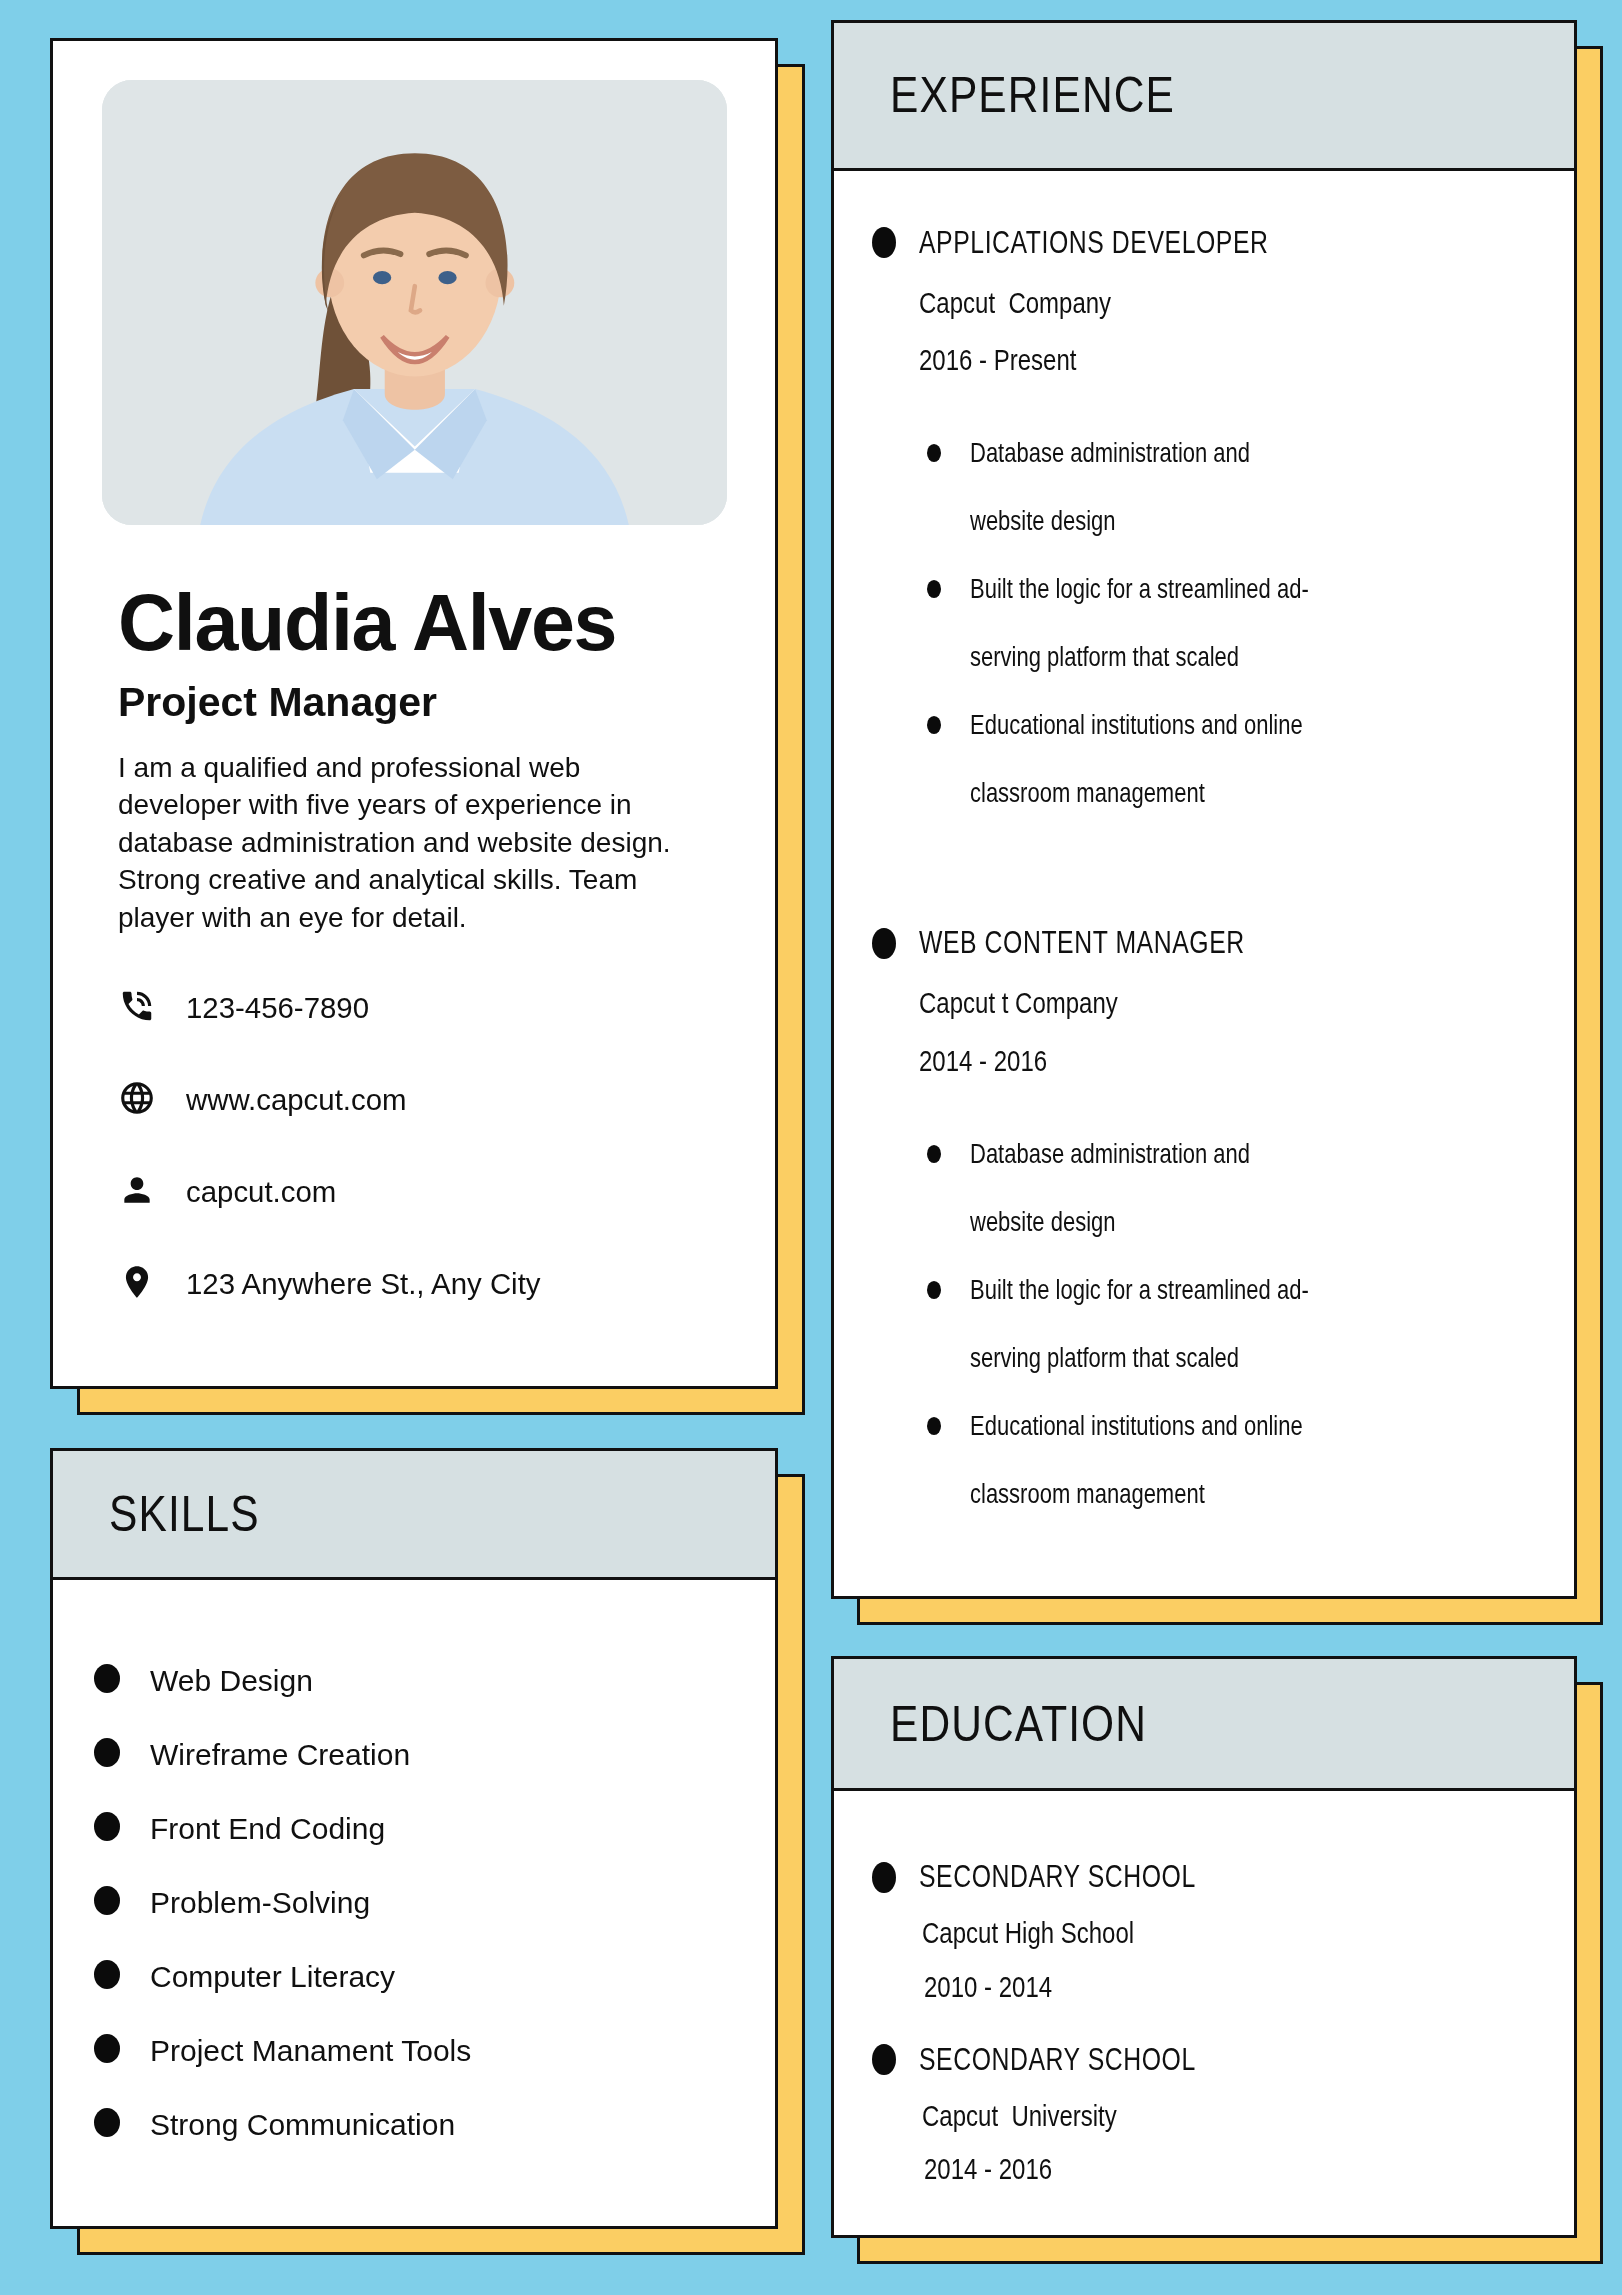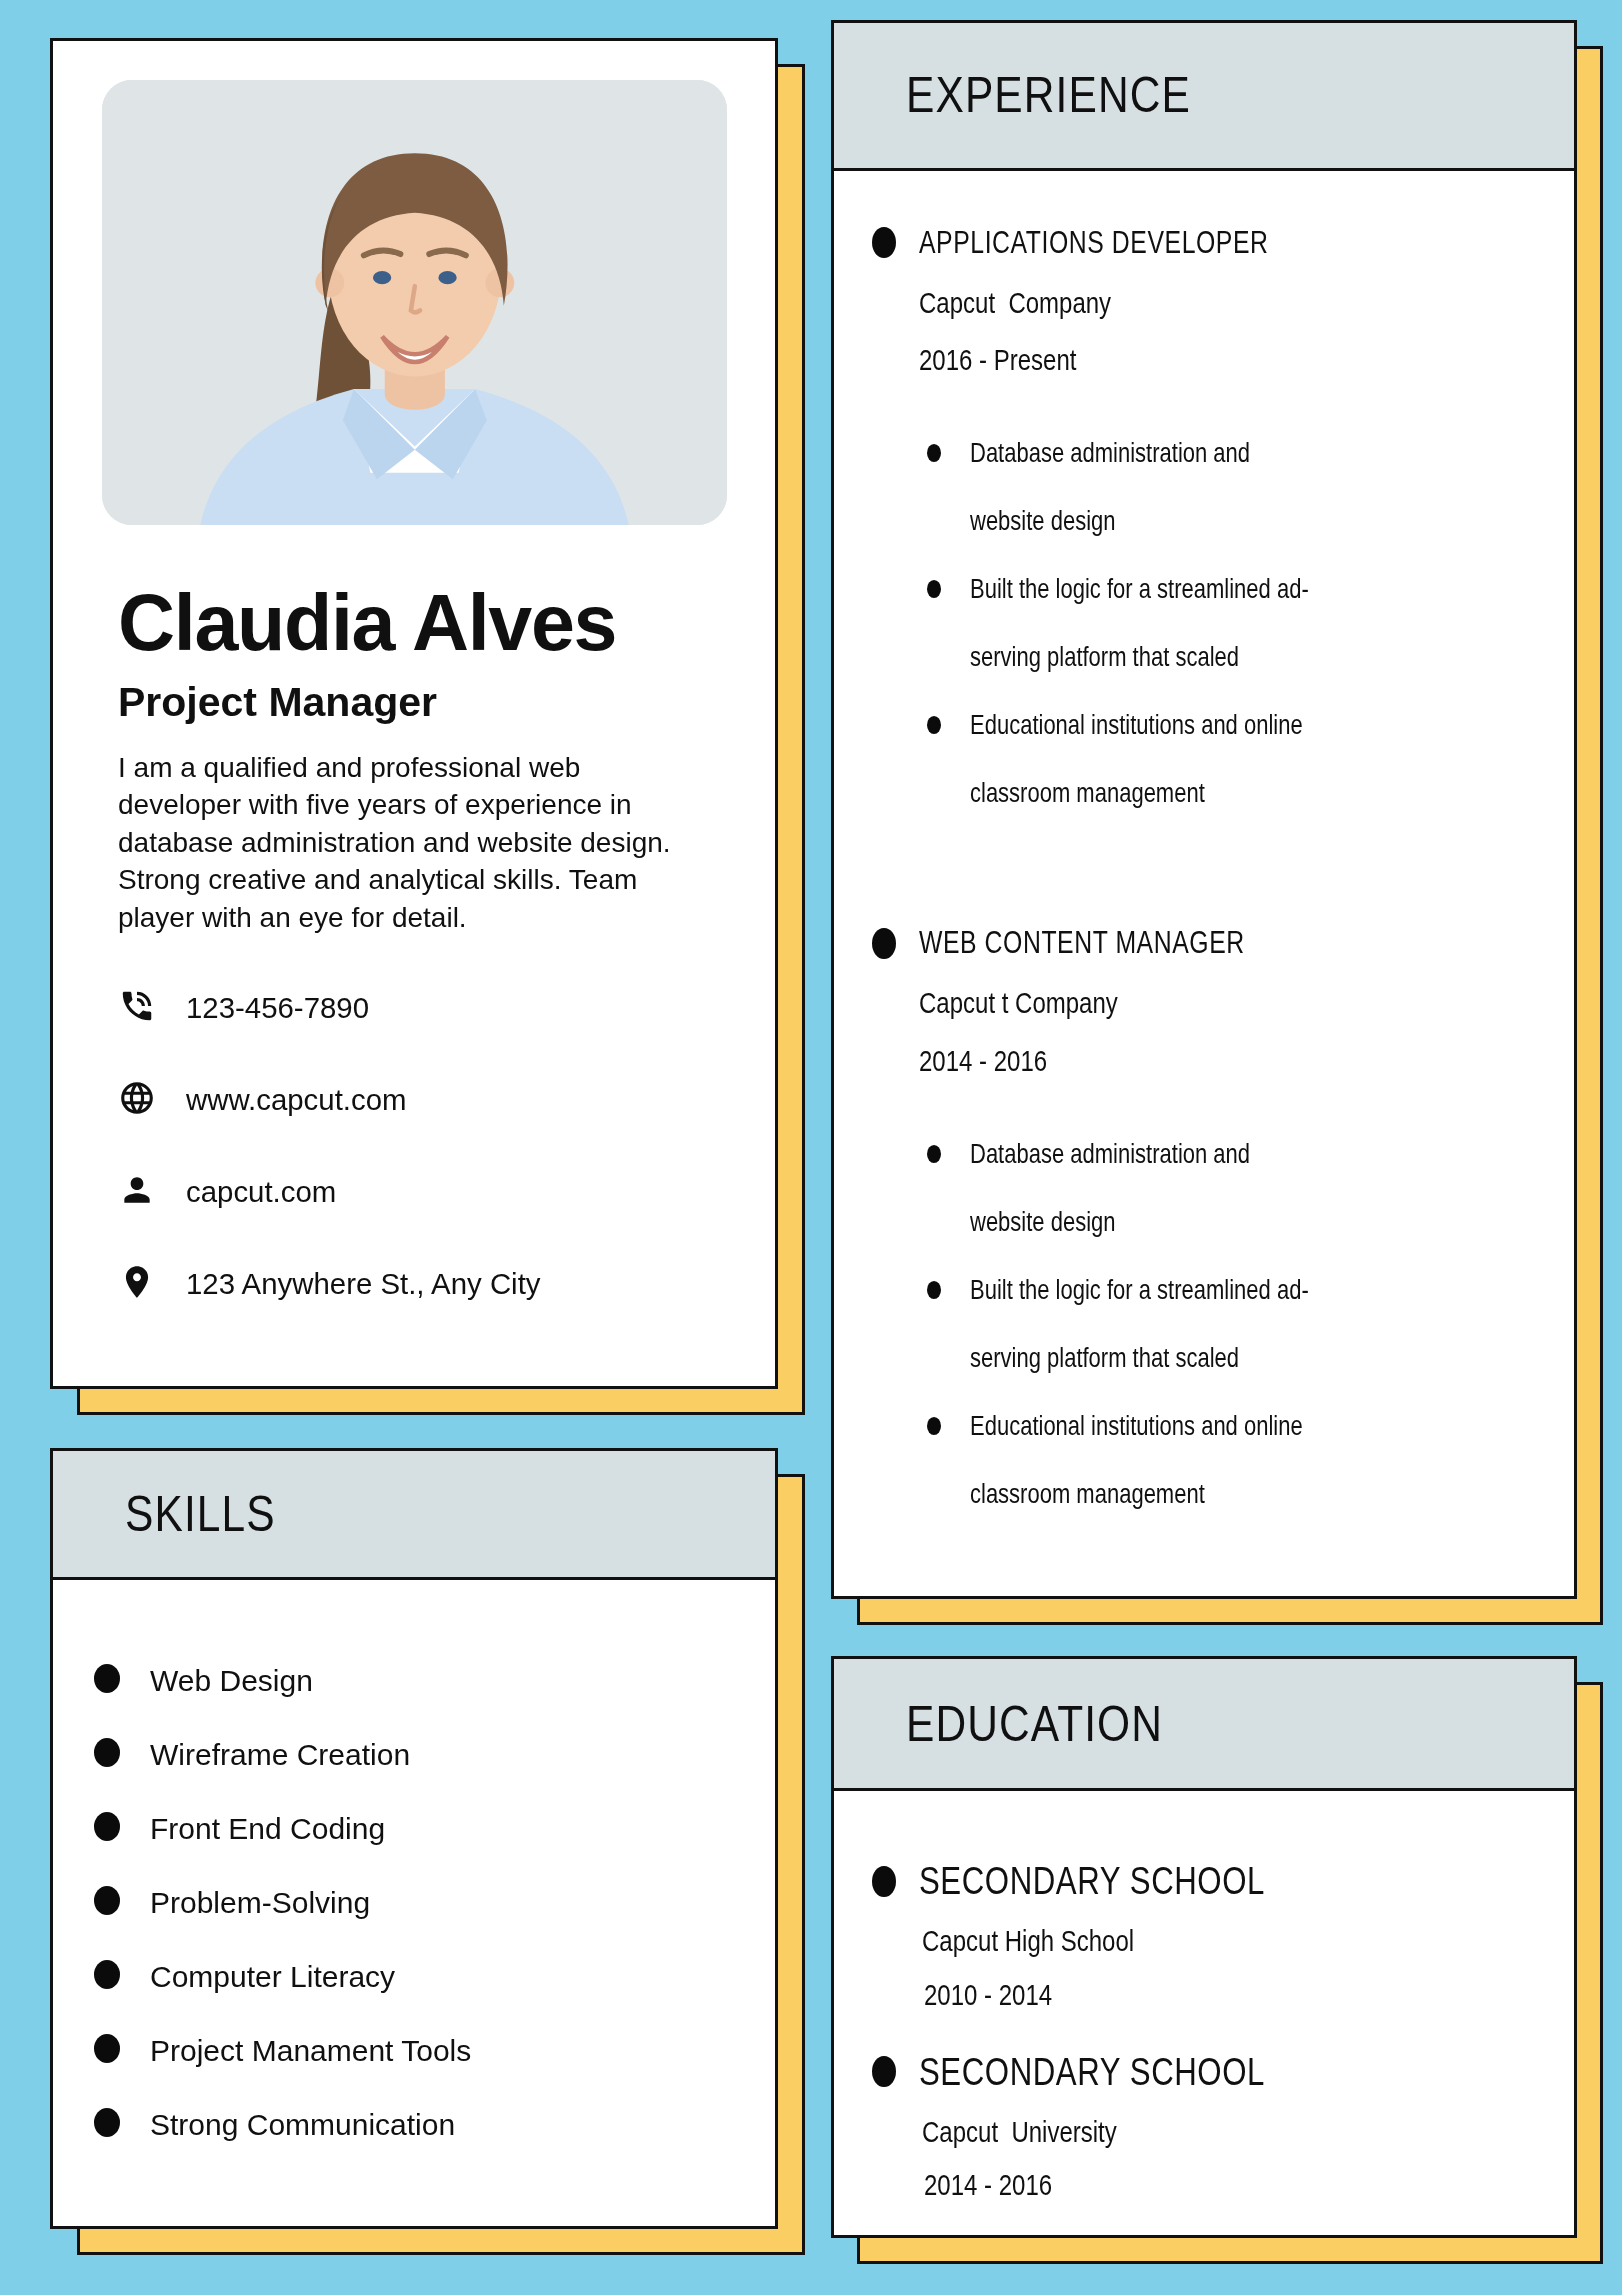--- a/index.html
+++ b/index.html
@@ -30,21 +30,21 @@
   .role{margin-top:19.6px;font-size:41px;font-weight:700;line-height:1}
   .summary{margin-top:26px;font-size:28px;line-height:1.34;max-width:609px}
   .contacts{margin-top:51px}
   .crow{display:flex;align-items:flex-end;gap:30px;margin-bottom:54px}
   .cicon{width:38px;height:38px;flex:0 0 38px}
   .cicon svg{width:38px;height:38px;display:block}
   .ctext{font-size:29.4px}
 
   
   .hd{display:flex;align-items:center;background:var(--panel);
-      border-bottom:3.9px solid #111;padding-left:72px}
+      border-bottom:3.9px solid #111;padding-left:56px}
   .hd-text{display:inline-block;transform:scaleX(.85);transform-origin:left center;
            font-size:50px;letter-spacing:1.3px;font-weight:400}
 
   
   .s-skills{left:77px;top:1474px;width:728px;height:781px}
   .c-skills{left:50px;top:1448px;width:728px;height:781px}
   .c-skills .hd{height:129px}
   .skill-list{list-style:none;padding:84px 0 0 41px}
   .skill-item{display:flex;gap:30px;margin-bottom:37px;height:37px}
   .dot{width:26px;height:29px;border-radius:50%;background:#0b0b0b;flex:0 0 26px}
@@ -70,21 +70,21 @@
   .sline{font-size:27.5px;line-height:68px;white-space:pre}
 
   
   .s-edu{left:857px;top:1682px;width:746px;height:582px}
   .c-edu{left:831px;top:1656px;width:746px;height:582px}
   .c-edu .hd{height:132px}
   .ebody{padding:68px 33px 0 38px}
   .edu{margin:0}
   .edu + .edu{margin-top:38px}
   .edu-head{display:flex;align-items:center;gap:23.6px}
-  .edu-degree{font-size:39px;letter-spacing:0.7px}
+  .edu-degree{font-size:31px;letter-spacing:0.7px}
   .edu-school{margin:21px 0 0 50px;font-size:30px}
   .edu-period{margin:19.6px 0 0 52px;font-size:30px}
 </style>
 </head>
 <body>
 
 <div class="shadow s-profile"></div>
 <section class="card c-profile">
 
   <div class="photo">

